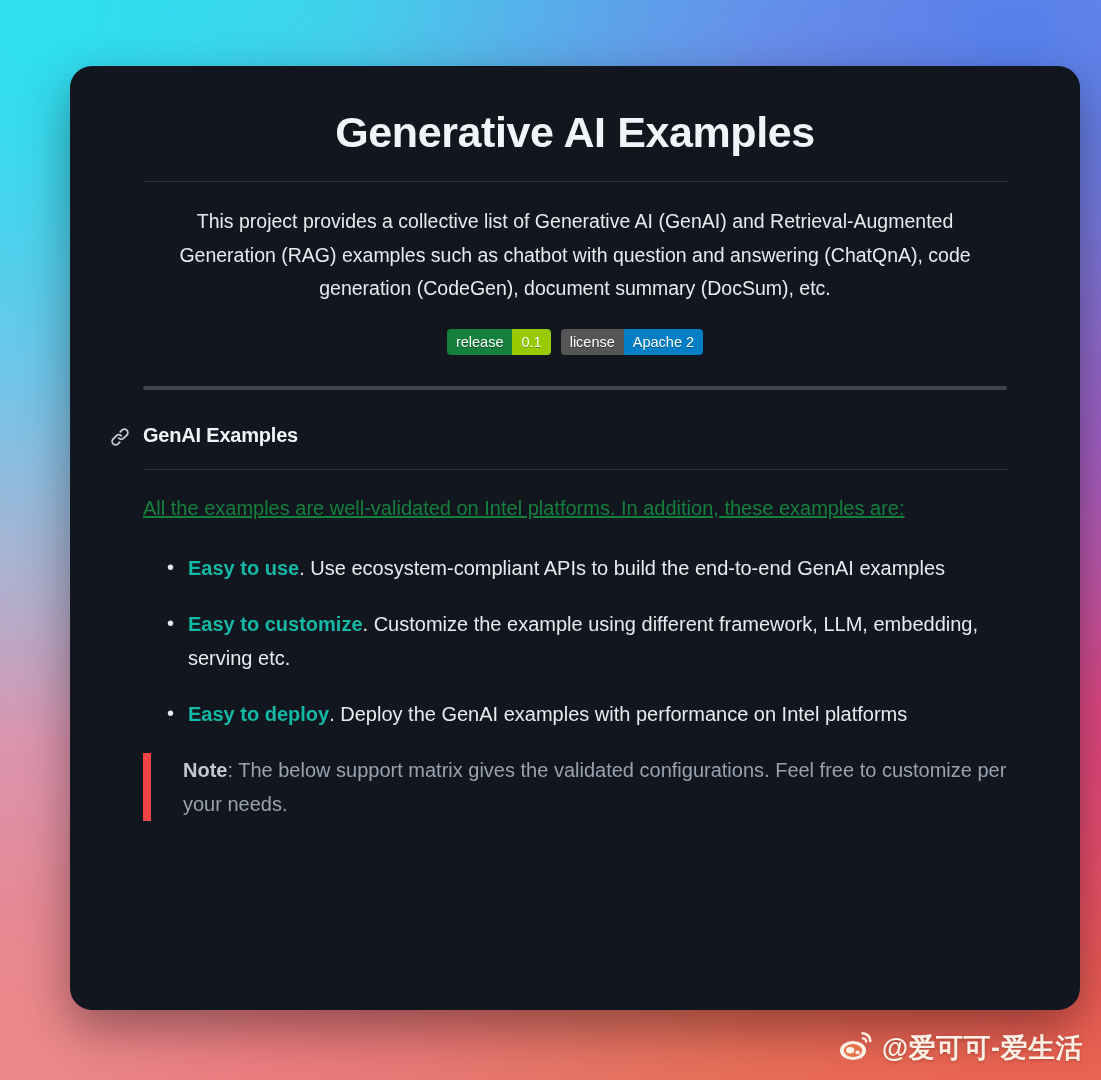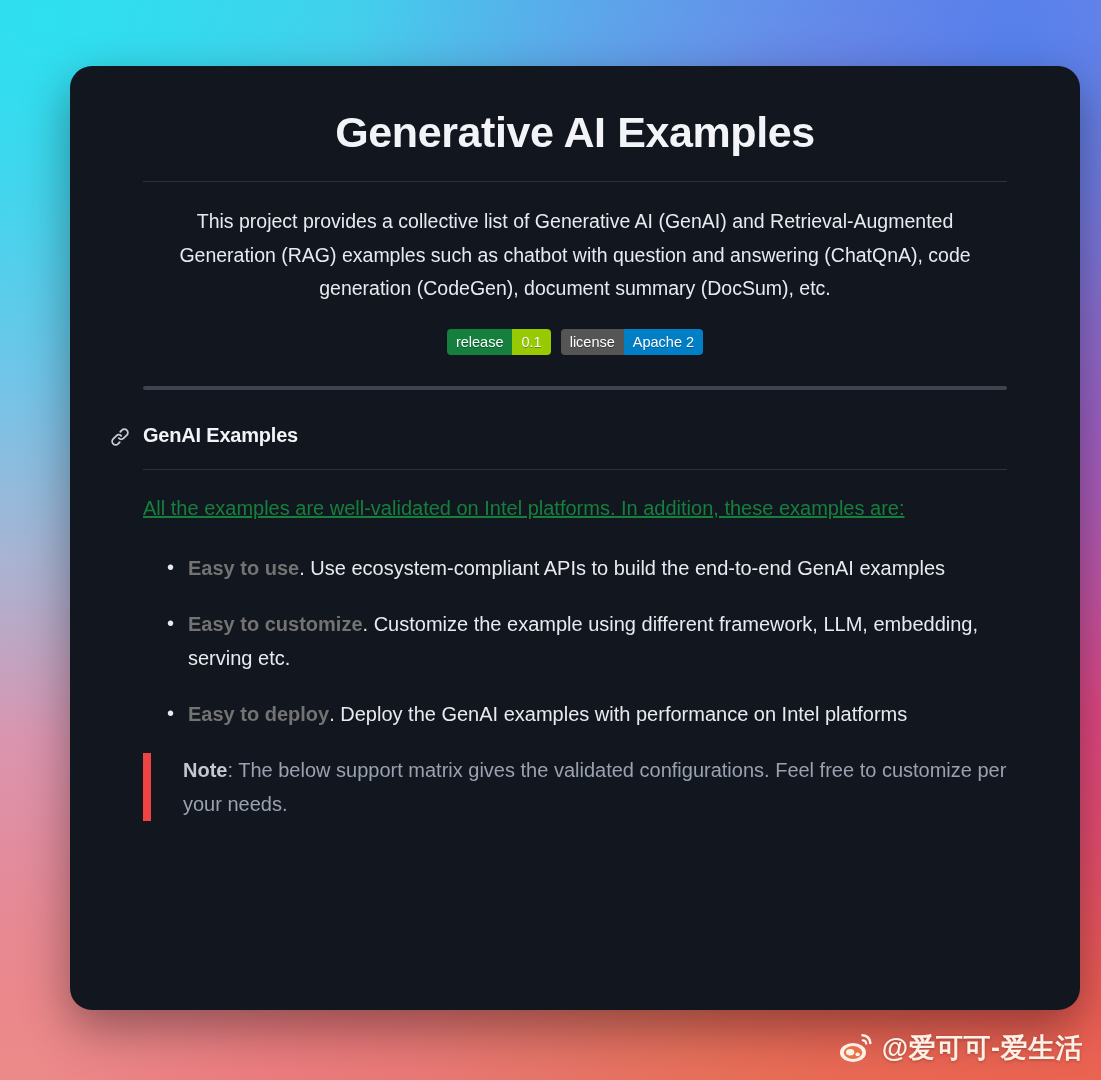--- a/index.html
+++ b/index.html
@@ -158,40 +158,40 @@
     margin-bottom: 22px;
   }
   #feature-list li::before {
     content: "\2022";
     position: absolute;
     left: 24px;
     top: -1px;
     color: #e8eaee;
     font-size: 20px;
   }
-  .item-strong { font-weight: bold; color: #737373; }
+  .item-strong { font-weight: bold; color: #14b8a6; }
 
   
   #note-blockquote {
     border-left: 8px solid #ef4444;
     padding-left: 32px;
     margin-top: 22px;
     color: #9aa2b0;
     font-size: 20px;
     line-height: 34px;
   }
   #note-label { font-weight: bold; color: #c3c9d3; }
 
   
   #watermark {
     position: absolute;
     right: 18px;
     bottom: 14px;
     display: flex;
-    align-items: center;
+    align-items: flex-start;
     gap: 8px;
     color: #fdf0e6;
     font-size: 27px;
     font-weight: bold;
     text-shadow: 0 1px 3px rgba(120,40,20,0.45);
     letter-spacing: 0.5px;
   }
   #weibo-icon { width: 36px; height: 32px; flex: 0 0 36px; }
 </style>
 </head>

